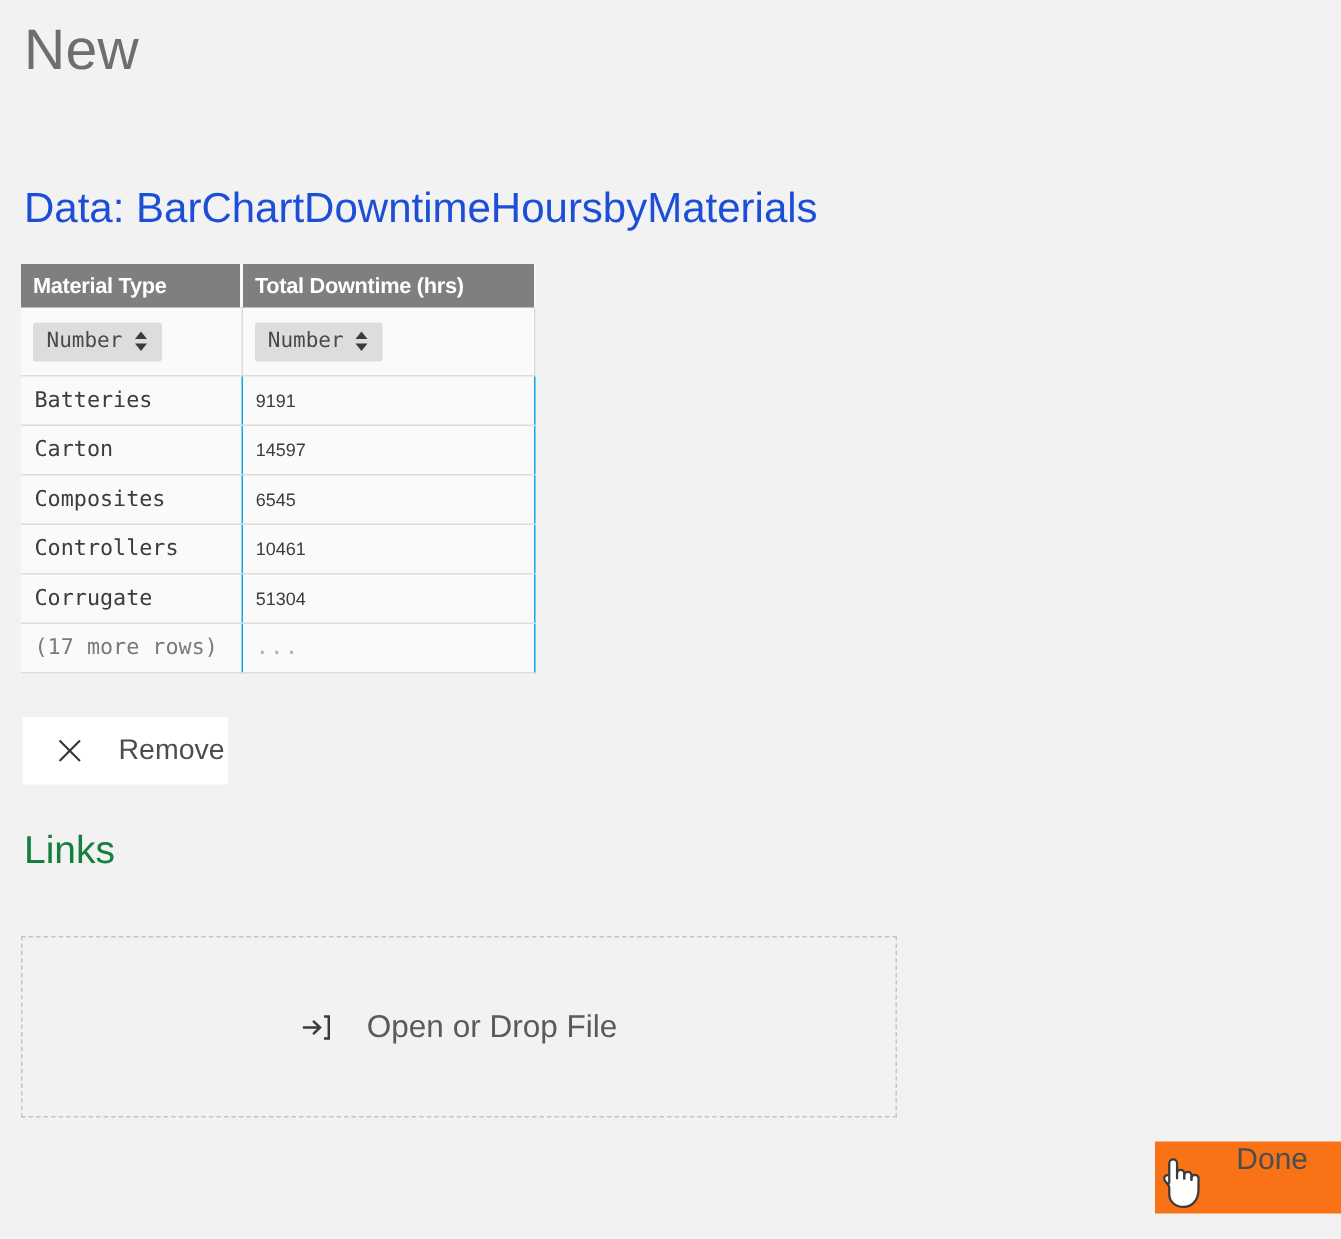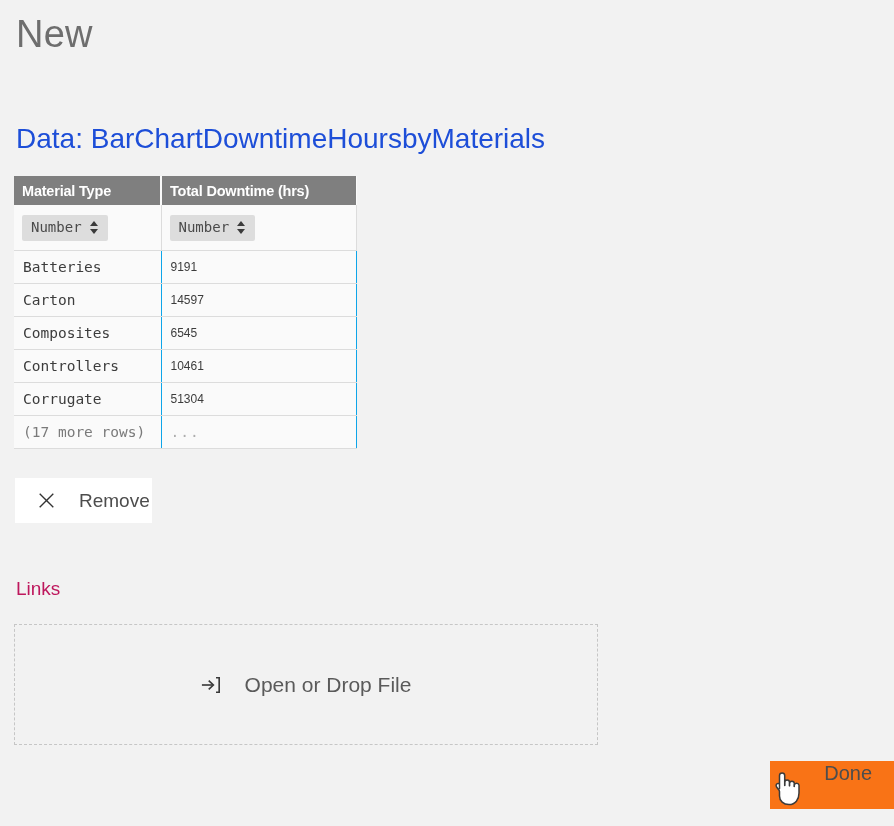--- a/index.html
+++ b/index.html
@@ -34,24 +34,24 @@
     top: 122px;
     font-size: 28px;
     font-weight: 300;
     color: #1d4ed8;
     line-height: 34px;
     white-space: nowrap;
   }
   .links-title {
     position: absolute;
     left: 16px;
-    top: 571px;
-    font-size: 19px;
-    font-weight: 300;
-    color: #be185d;
+    top: 548px;
+    font-size: 26px;
+    font-weight: 300;
+    color: #15803d;
     line-height: 36px;
     white-space: nowrap;
   }
 
   
   .data-table {
     position: absolute;
     left: 14px;
     top: 176px;
     border-collapse: collapse;

